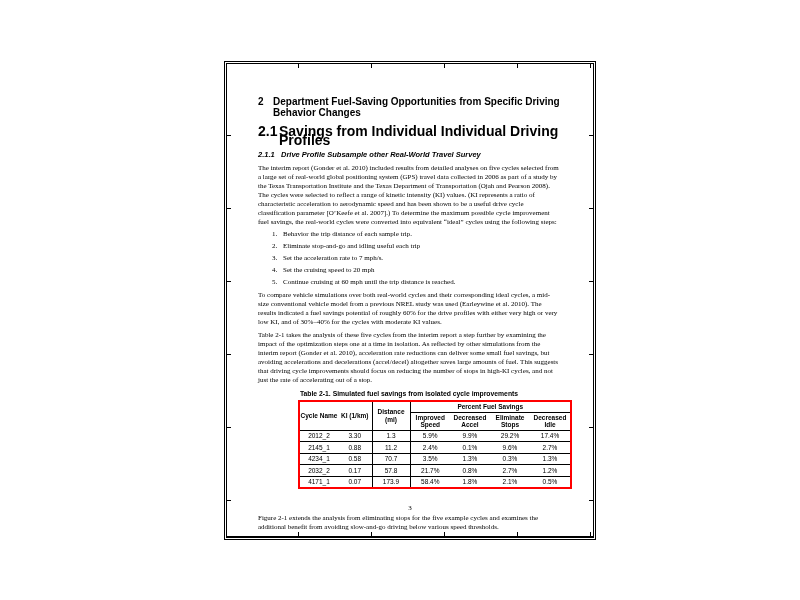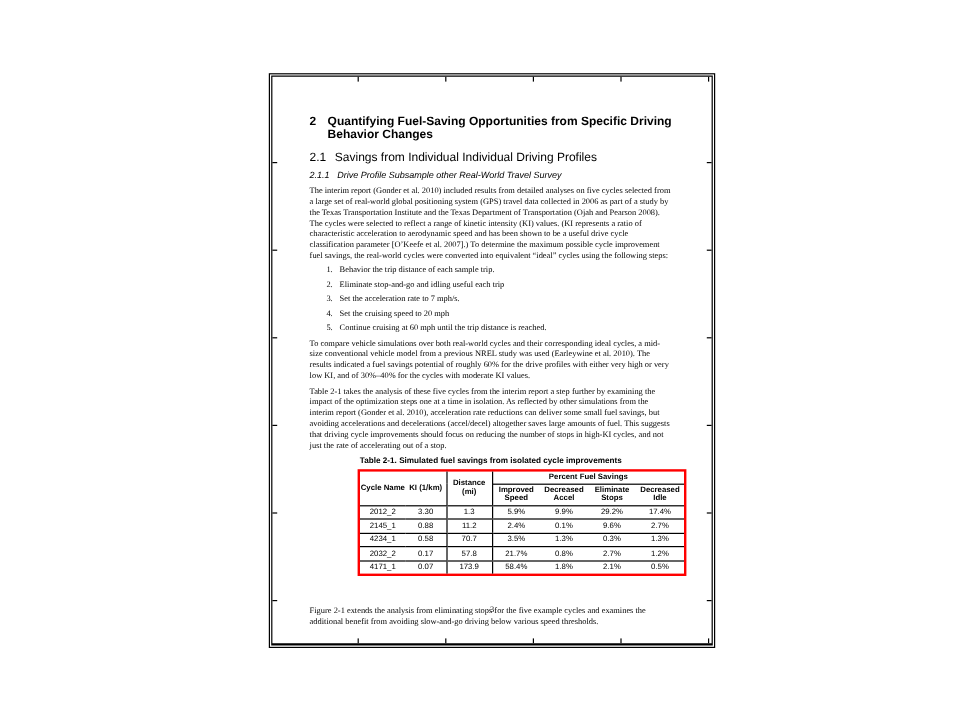--- a/index.html
+++ b/index.html
@@ -24,26 +24,26 @@
 
   .content{
     position:absolute;left:33px;top:34px;width:302px;
   }
   .h1{
     display:flex;font-family:"Liberation Sans",sans-serif;font-weight:bold;
     font-size:10px;line-height:11px;
   }
   .h1 .num{flex:0 0 15px;}
   .h2{
-    display:flex;font-family:"Liberation Sans",sans-serif;font-weight:normal;
-    font-size:10px;line-height:9px;margin-top:9px;
+    display:flex;font-family:"Liberation Sans",sans-serif;font-weight:bold;
+    font-size:14px;line-height:9px;margin-top:9px;
   }
   .h2 .num{flex:0 0 21px;}
   .h3{
-    display:flex;font-family:"Liberation Sans",sans-serif;font-weight:normal;font-style:italic;
+    display:flex;font-family:"Liberation Sans",sans-serif;font-weight:bold;font-style:italic;
     font-size:7.5px;line-height:8px;margin-top:6px;
   }
   .h3 .num{flex:0 0 23px;}
   p.body{
     font-size:7px;line-height:9px;margin:5px 0 0 0;
   }
   .steps{margin-top:3px;}
   .step{display:flex;font-size:7px;line-height:9px;margin-top:3px;}
   .step .snum{flex:0 0 11px;margin-left:14px;}
   .caption{
@@ -74,21 +74,21 @@
 </head>
 <body>
 
 <div class="page">
   <div class="page-inner"></div>
 
   <div class="content">
 
     <div class="h1">
       <span class="num">2</span>
-      <span>Quantifying Fuel-Saving Opportunities from Specific Driving Behavior Changes</span>
+      <span>Department Fuel-Saving Opportunities from Specific Driving Behavior Changes</span>
     </div>
 
     <div class="h2">
       <span class="num">2.1</span>
       <span>Savings from Individual Individual Driving Profiles</span>
     </div>
 
     <div class="h3">
       <span class="num">2.1.1</span>
       <span>Drive Profile Subsample other Real-World Travel Survey</span>

